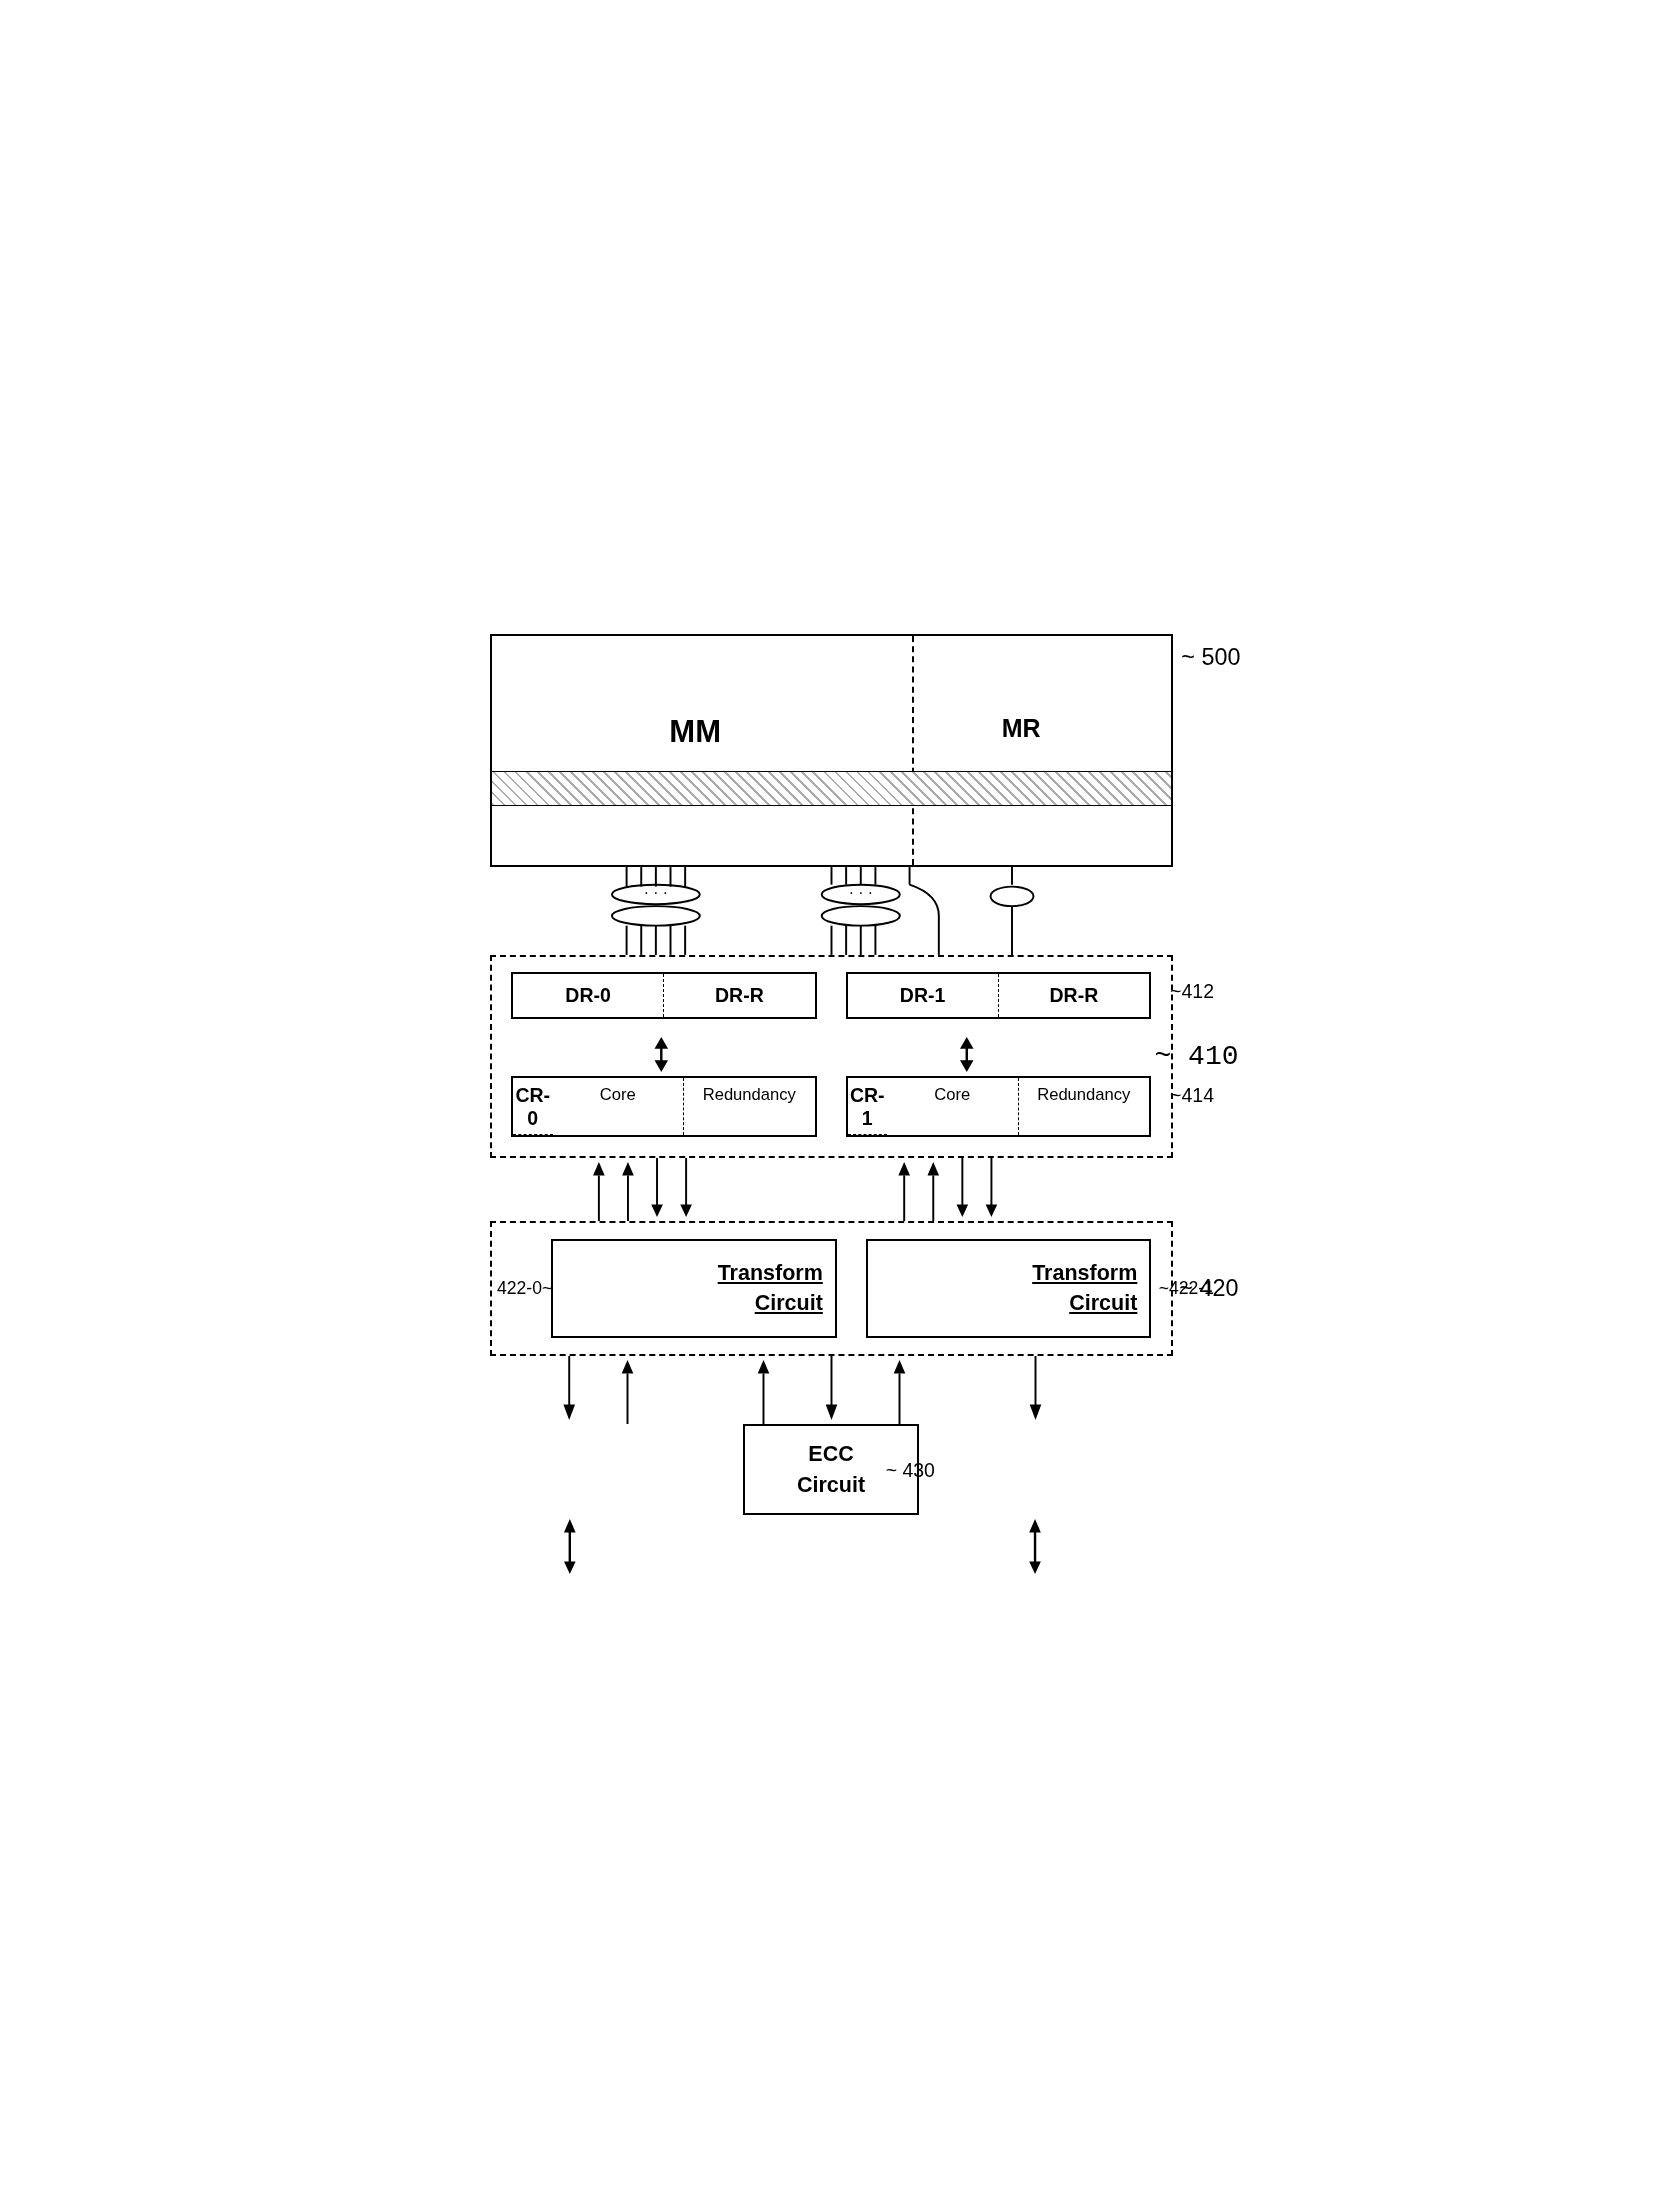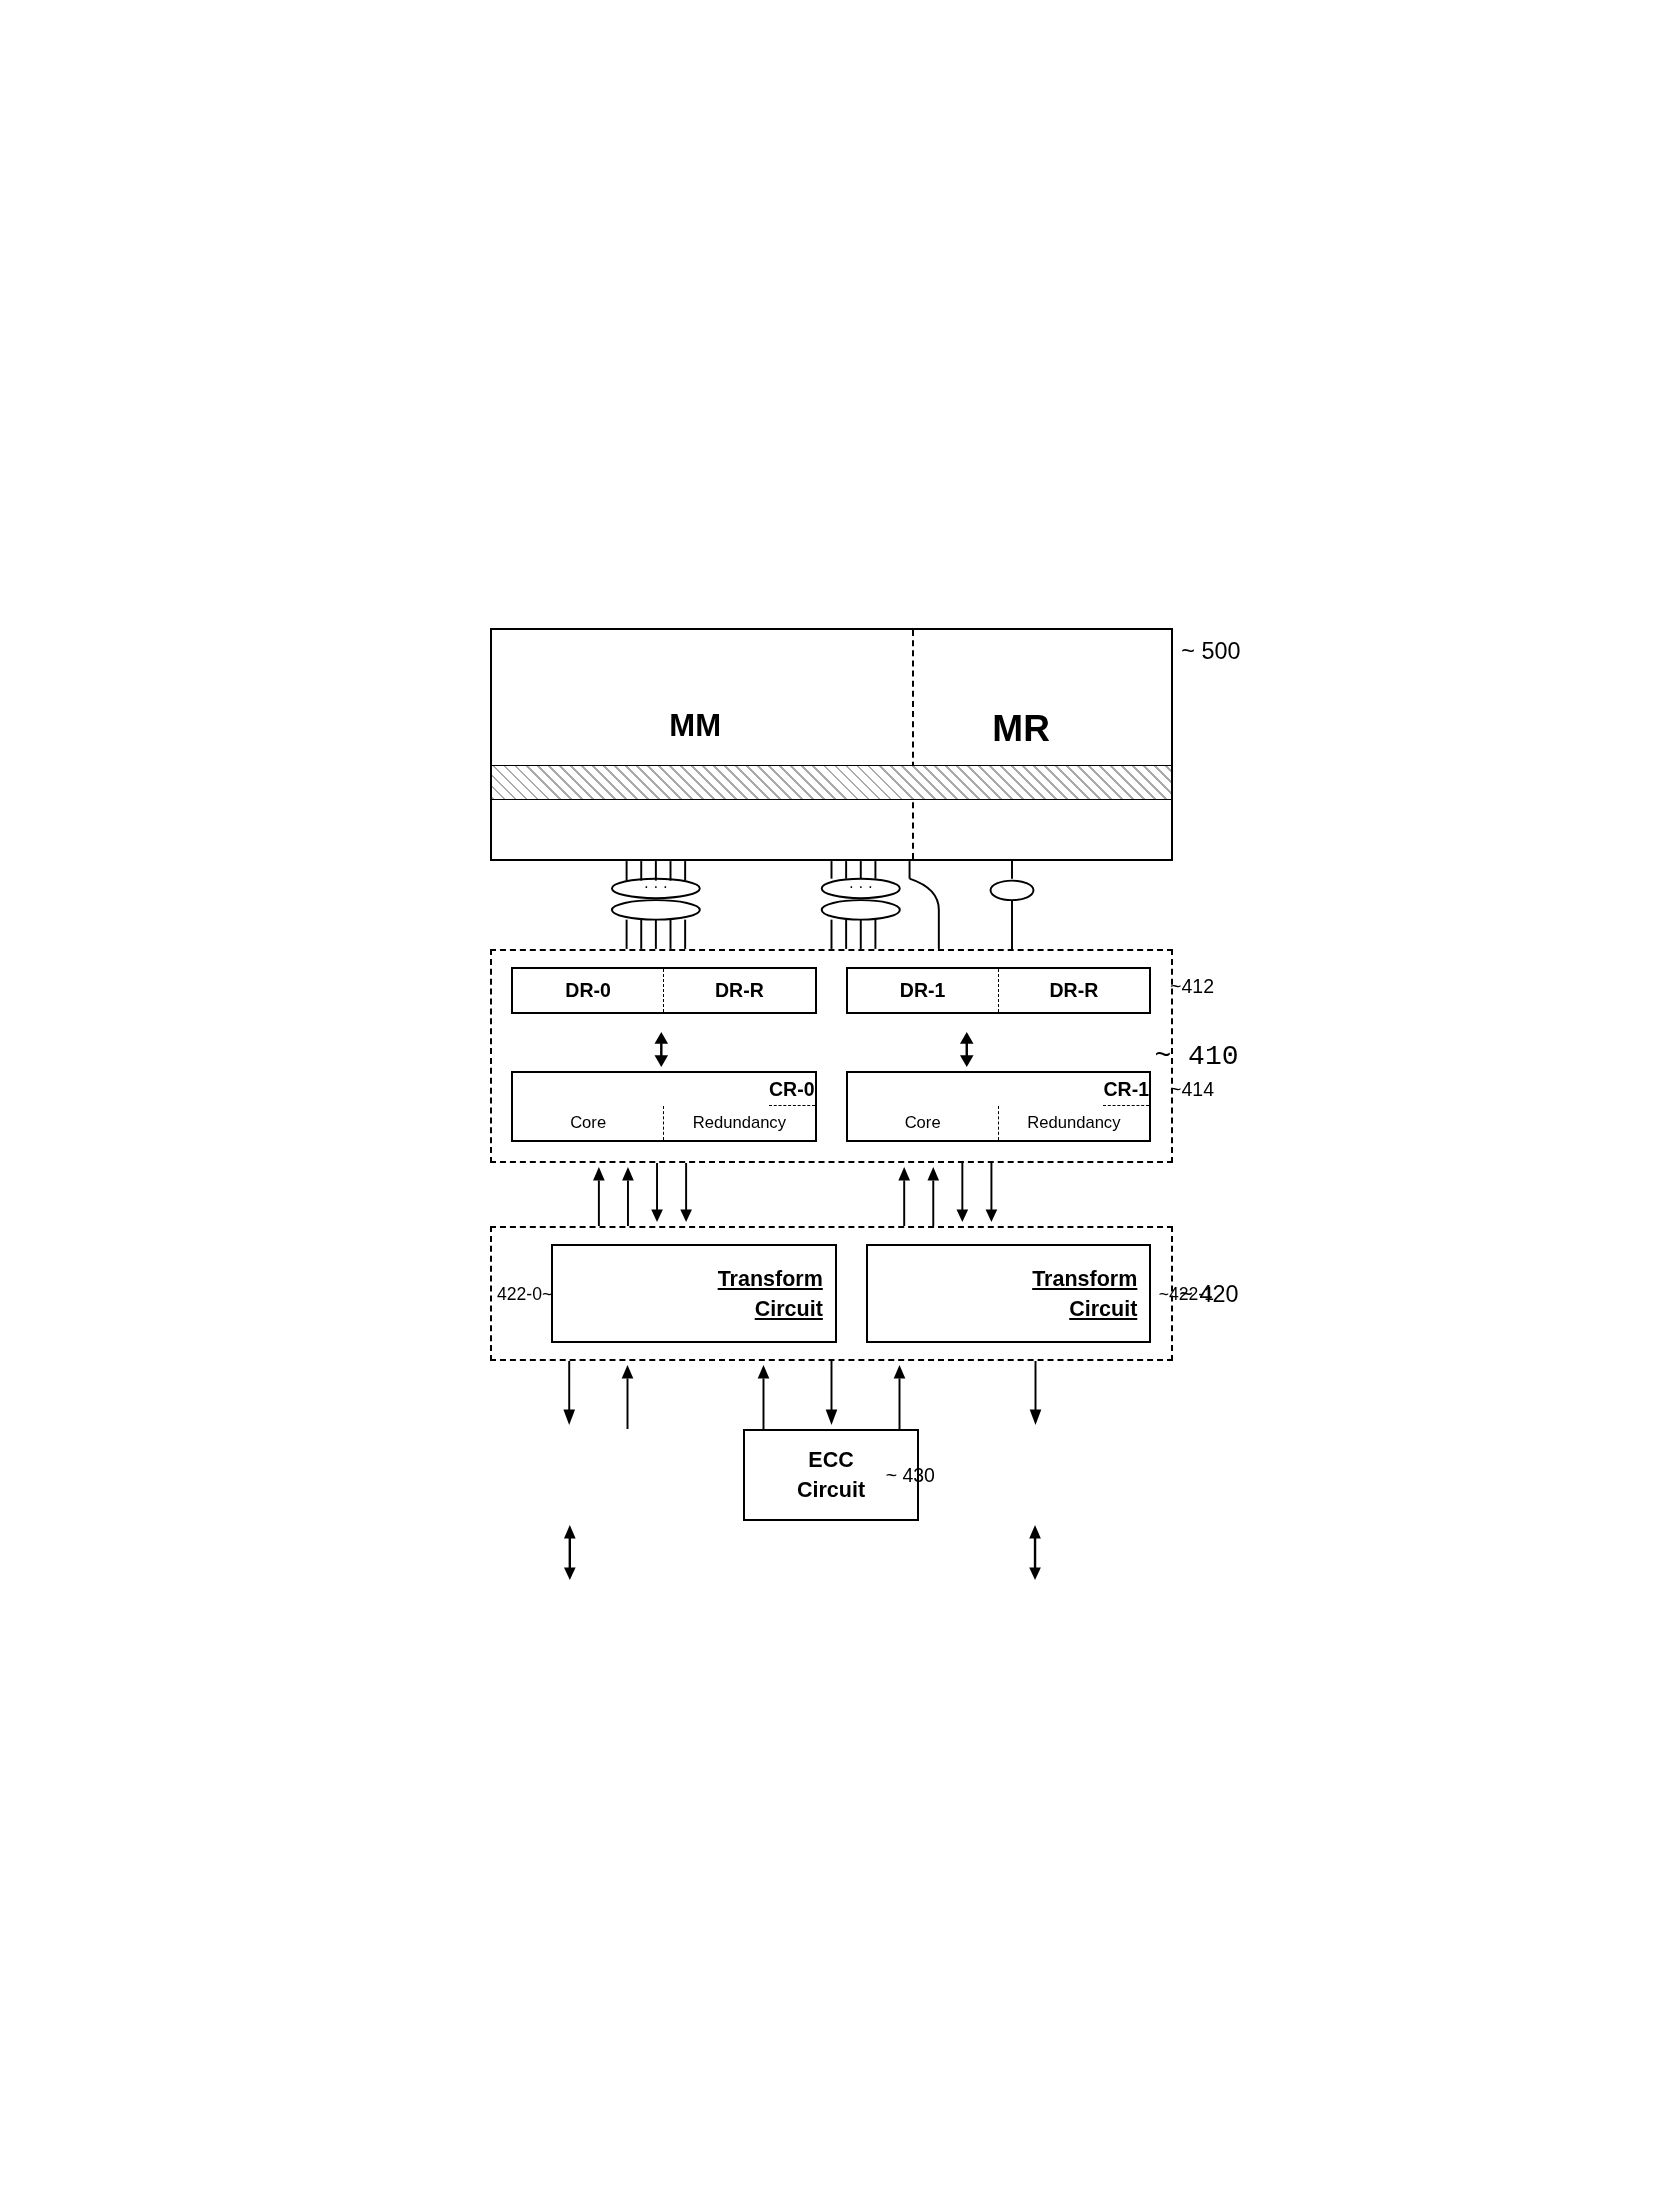--- a/index.html
+++ b/index.html
@@ -58,21 +58,21 @@
       left: 30%;
       transform: translateX(-50%);
       font-size: 31px;
       font-weight: bold;
     }
     .memory-label-mr {
       position: absolute;
       top: 78px;
       left: 78%;
       transform: translateX(-50%);
-      font-size: 37px;
+      font-size: 25px;
       font-weight: bold;
     }
     .ref-400 {
       position: absolute;
       right: -68px;
       top: 9.8px;
       font-size: 23.4px;
     }
 
     
@@ -137,22 +137,20 @@
     
     .cr-row {
       display: flex;
       width: 100%;
       position: relative;
     }
     .cr-box {
       flex: 1;
       border: 2px solid #000;
       display: flex;
-      flex-direction: column;
-      align-items: flex-end;
     }
     .cr-label {
       text-align: center;
       font-size: 19.5px;
       font-weight: bold;
       padding: 5.9px 0 3.9px 0;
       border-bottom: 1.5px dashed #000;
     }
     .cr-sub-row {
       display: flex;

